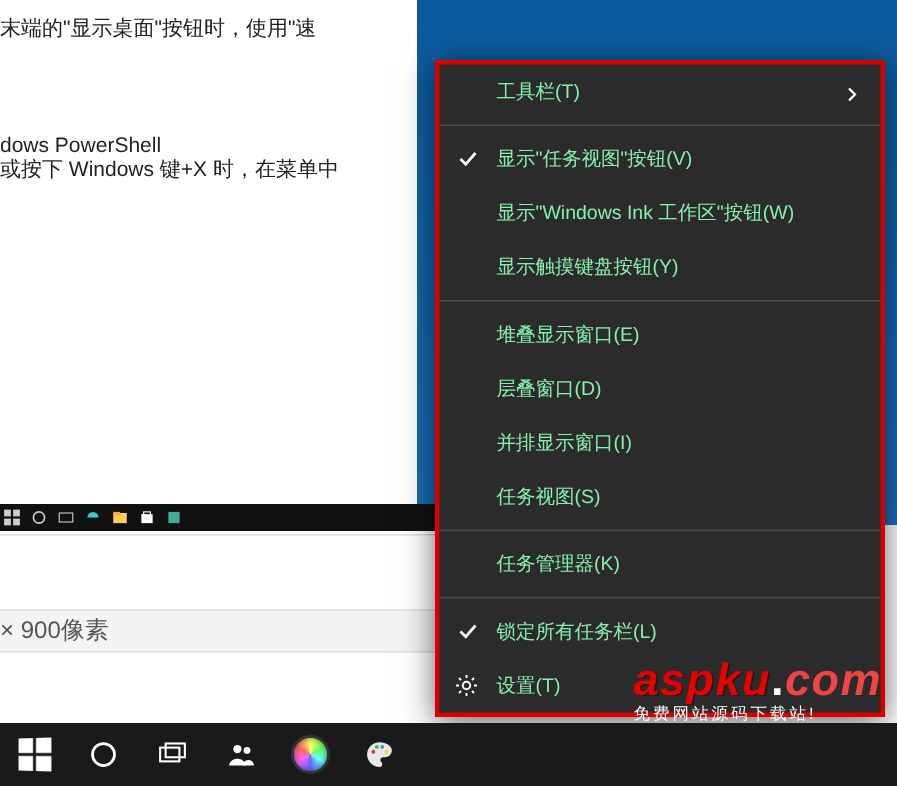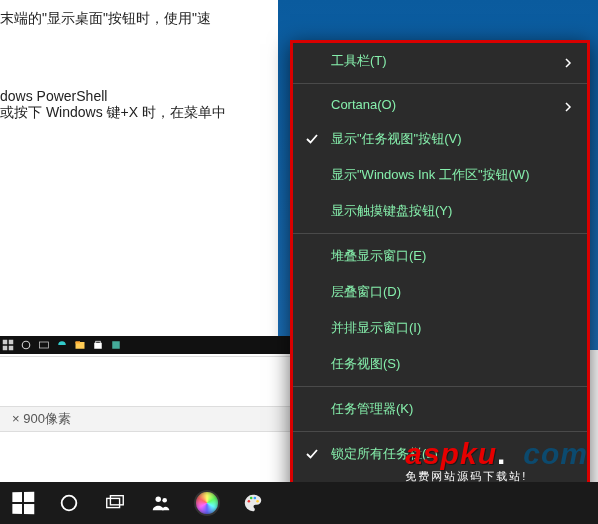--- a/index.html
+++ b/index.html
@@ -55,26 +55,26 @@
   width: 290px;
   height: 120px;
   background: #fff;
   border-top: 1px solid #ddd;
 }
 .editor-status {
   position: absolute;
   top: 406px;
   left: 0;
   width: 290px;
-  font-size: 13px;
+  font-size: 16px;
   color: #555;
   background: #f3f3f3;
   border-top: 1px solid #ddd;
   border-bottom: 1px solid #ddd;
-  padding: 3px 4px 3px 12px;
+  padding: 3px 4px 3px 0;
   text-align: left;
 }
 .real-taskbar {
   position: absolute;
   bottom: 0;
   left: 0;
   width: 598px;
   height: 42px;
   background: #1a1a1a;
   display: flex;
@@ -159,21 +159,21 @@
   font-weight: bold;
   font-style: italic;
   font-size: 30px;
   letter-spacing: 1px;
   z-index: 50;
   line-height: 1;
   pointer-events: none;
 }
 .wm-main { color: #e70000; text-shadow: 1px 1px 0 rgba(0,0,0,0.4); text-align: center; }
 .wm-dot { color: #fff; font-style: normal; }
-.wm-com { color: #0c4a6e; font-style: italic; margin-left: 17px; }
+.wm-com { color: #ef4444; font-style: italic; }
 .wm-sub {
   display: block;
   font-size: 11px;
   font-weight: normal;
   font-style: normal;
   color: #fff;
   text-align: left;
   letter-spacing: 2px;
   margin-top: 2px;
 }
@@ -248,28 +248,20 @@
   <div class="menu-item">
     <span>工具栏(T)</span>
     <span class="menu-arrow">
       <svg viewBox="0 0 10 10">
           <path d="M3 1 L7 5 L3 9" fill="none" stroke="#fff" stroke-width="1.5"></path>
         </svg>
     </span>
   </div>
   <div class="menu-sep"></div>
   <div class="menu-item">
-    <span>Cortana(O)</span>
-    <span class="menu-arrow">
-      <svg viewBox="0 0 10 10">
-          <path d="M3 1 L7 5 L3 9" fill="none" stroke="#fff" stroke-width="1.5"></path>
-        </svg>
-    </span>
-  </div>
-  <div class="menu-item">
     <span class="menu-check">
       <svg viewBox="0 0 14 14">
           <path d="M2 7 L5.5 10.5 L12 3" fill="none" stroke="#fff" stroke-width="1.8"></path>
         </svg>
     </span>
     <span>显示"任务视图"按钮(V)</span>
   </div>
   <div class="menu-item">
     <span>显示"Windows Ink 工作区"按钮(W)</span>
   </div>

